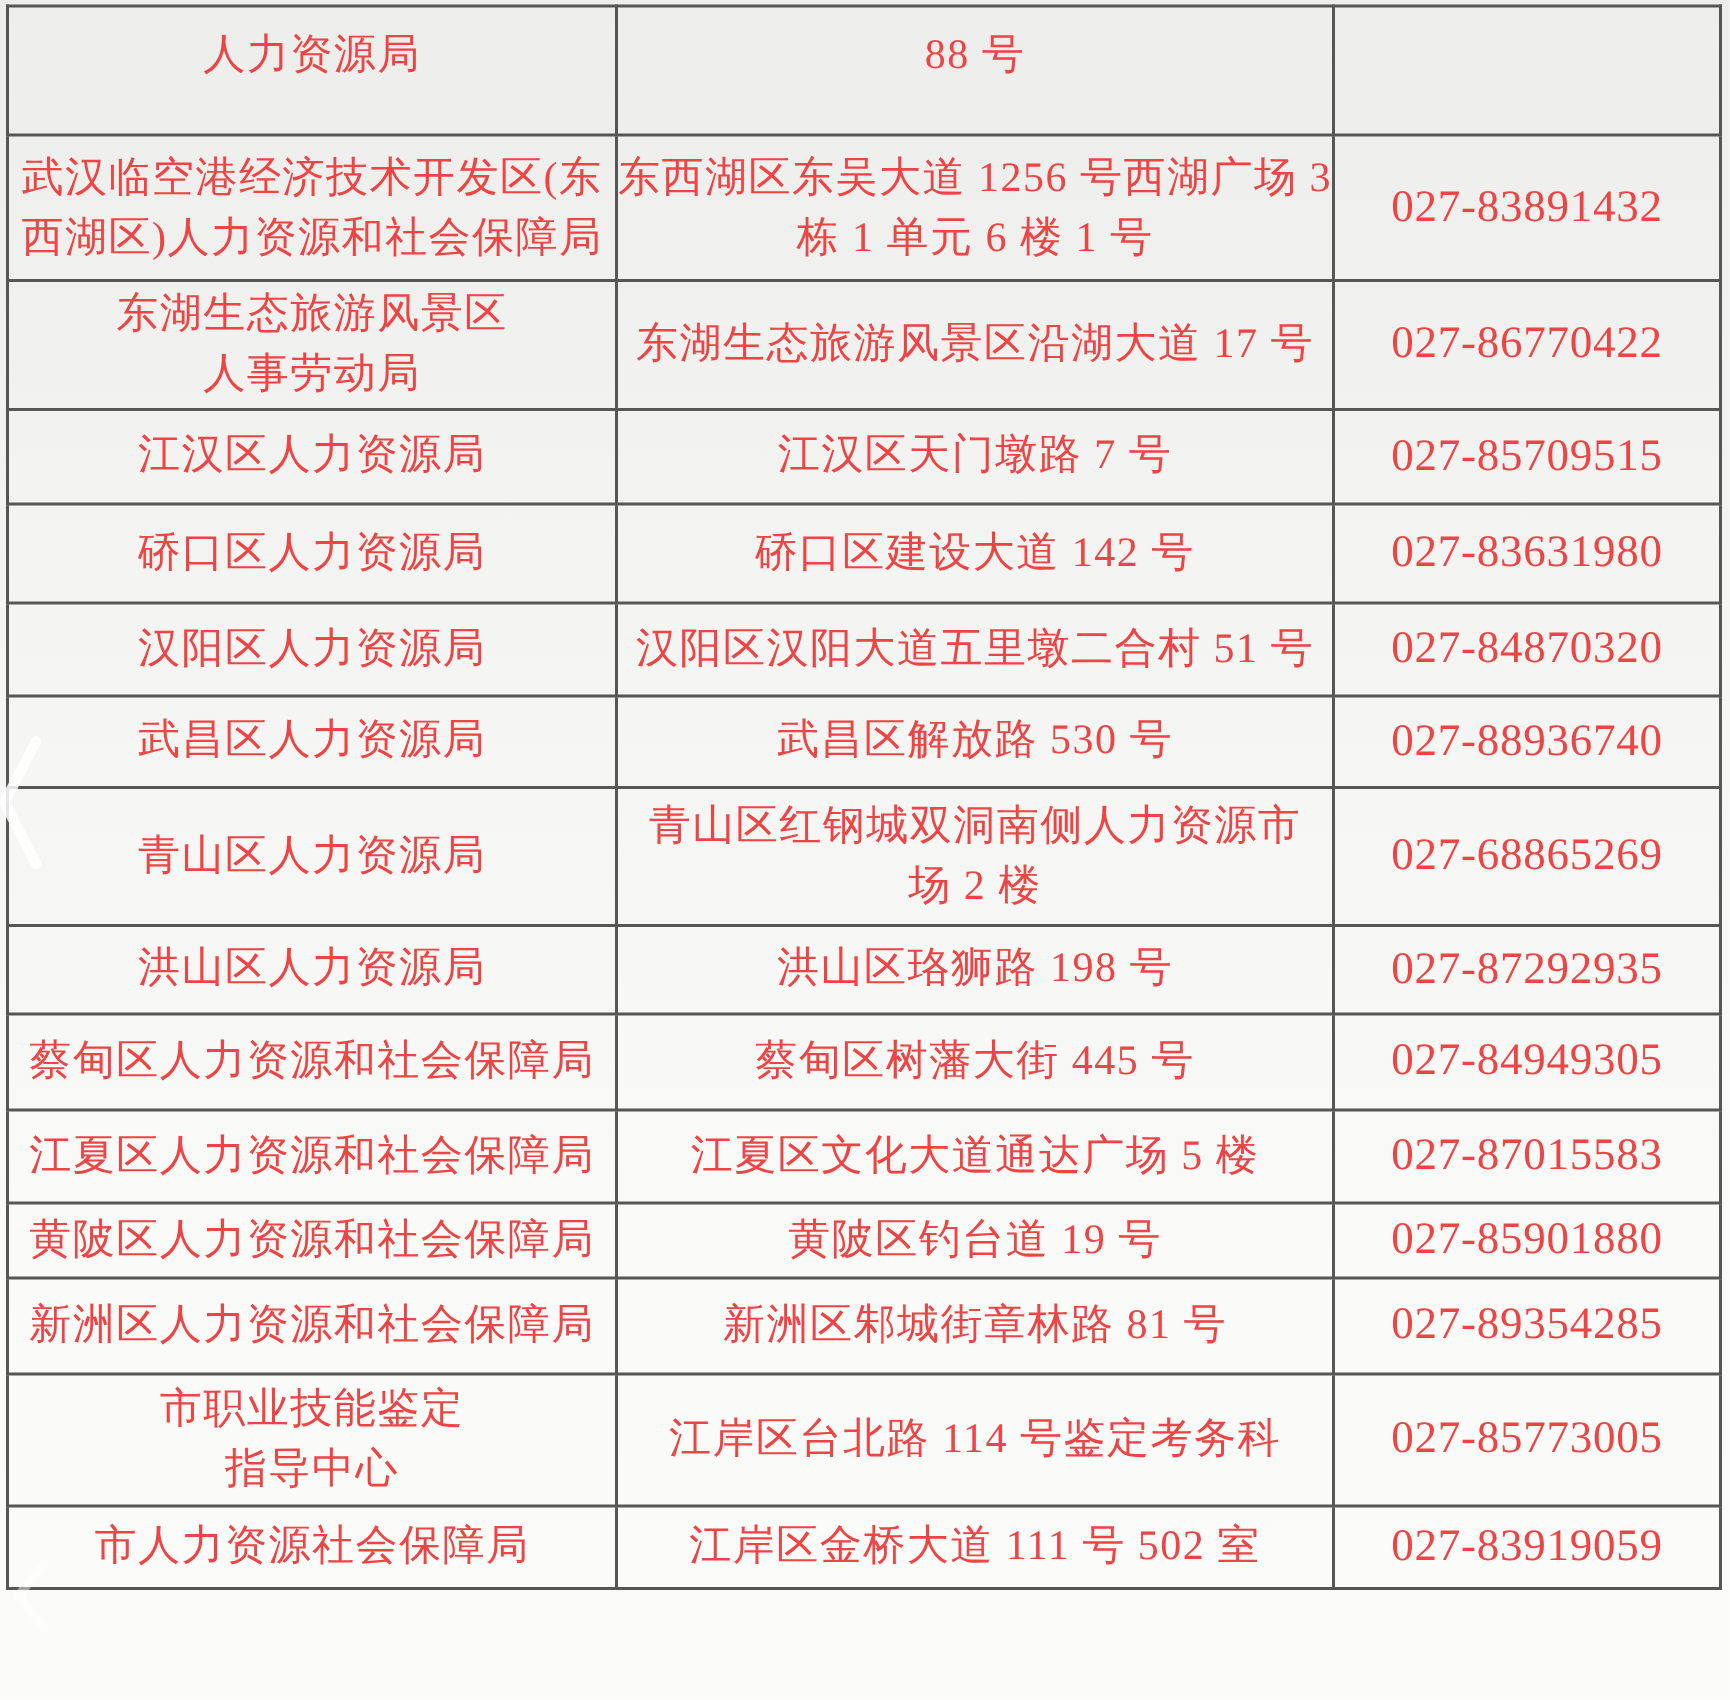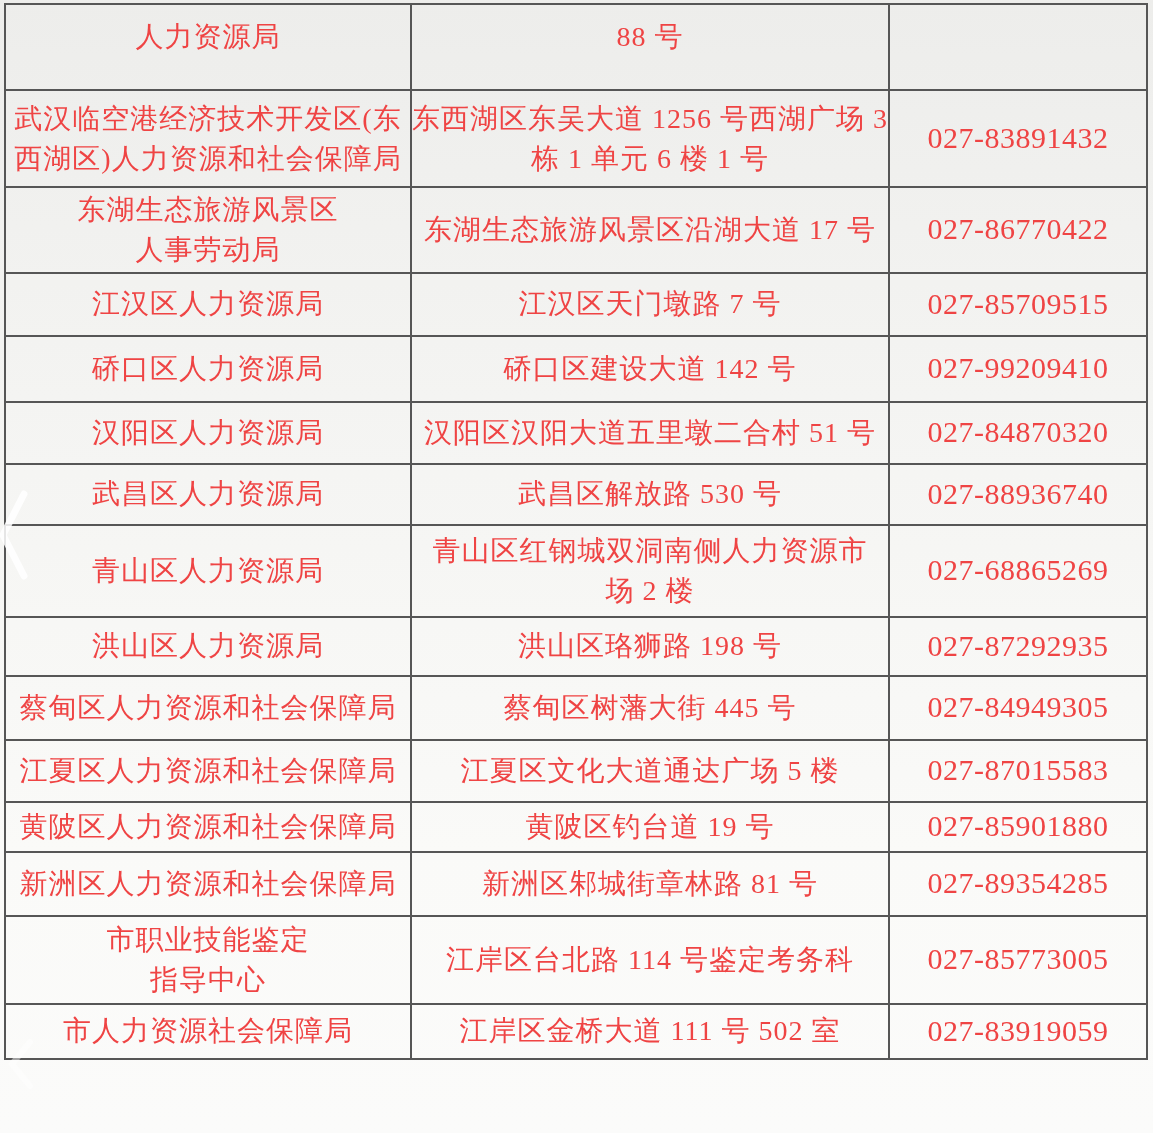--- a/index.html
+++ b/index.html
@@ -55,21 +55,21 @@
           <td class="phone">027-86770422</td>
         </tr>
         <tr style="height: 63px;">
           <td>江汉区人力资源局</td>
           <td>江汉区天门墩路 7 号</td>
           <td class="phone">027-85709515</td>
         </tr>
         <tr style="height: 66px;">
           <td>硚口区人力资源局</td>
           <td>硚口区建设大道 142 号</td>
-          <td class="phone">027-99209410</td>
+          <td class="phone">027-83631980</td>
         </tr>
         <tr style="height: 62px;">
           <td>汉阳区人力资源局</td>
           <td>汉阳区汉阳大道五里墩二合村 51 号</td>
           <td class="phone">027-84870320</td>
         </tr>
         <tr style="height: 61px;">
           <td>武昌区人力资源局</td>
           <td>武昌区解放路 530 号</td>
           <td class="phone">027-88936740</td>

